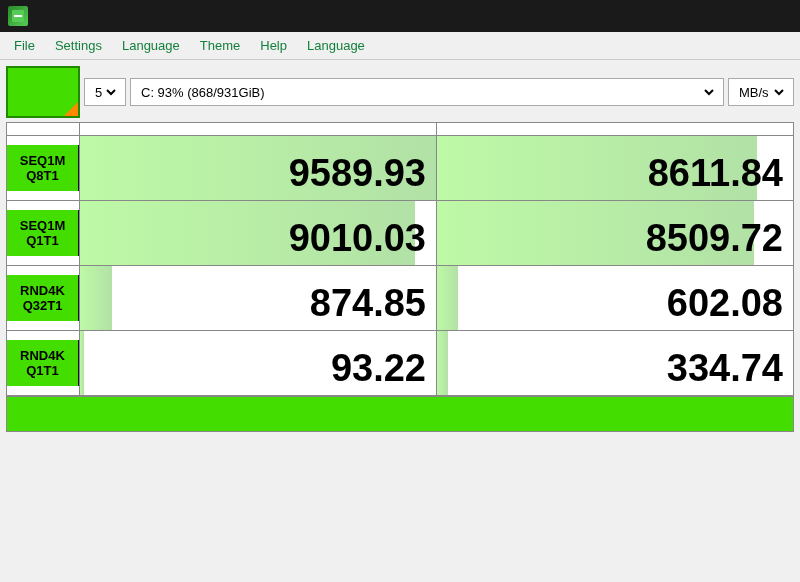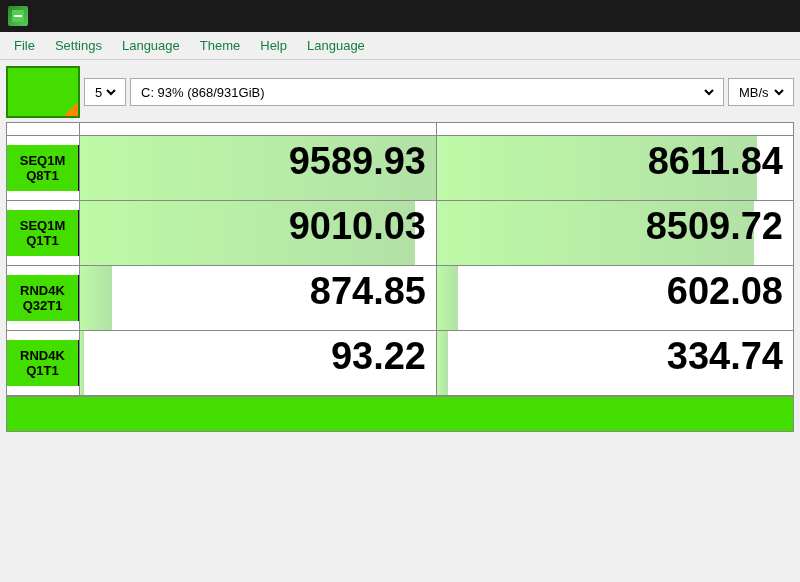--- a/index.html
+++ b/index.html
@@ -152,21 +152,21 @@
       text-align: center;
       font-weight: bold;
       font-size: 13px;
       color: #000;
       padding: 8px 6px;
       border-right: 1px solid #0f172a;
       min-width: 72px;
     }
     .value-cell {
       text-align: right;
-      padding: 4px 10px 0 0;
+      padding: 16px 10px 0 0;
       font-size: 38px;
       font-weight: bold;
       color: #000;
       position: relative;
       height: 64px;
       vertical-align: middle;
     }
     .value-cell .bar-bg {
       position: absolute;
       left: 0;

